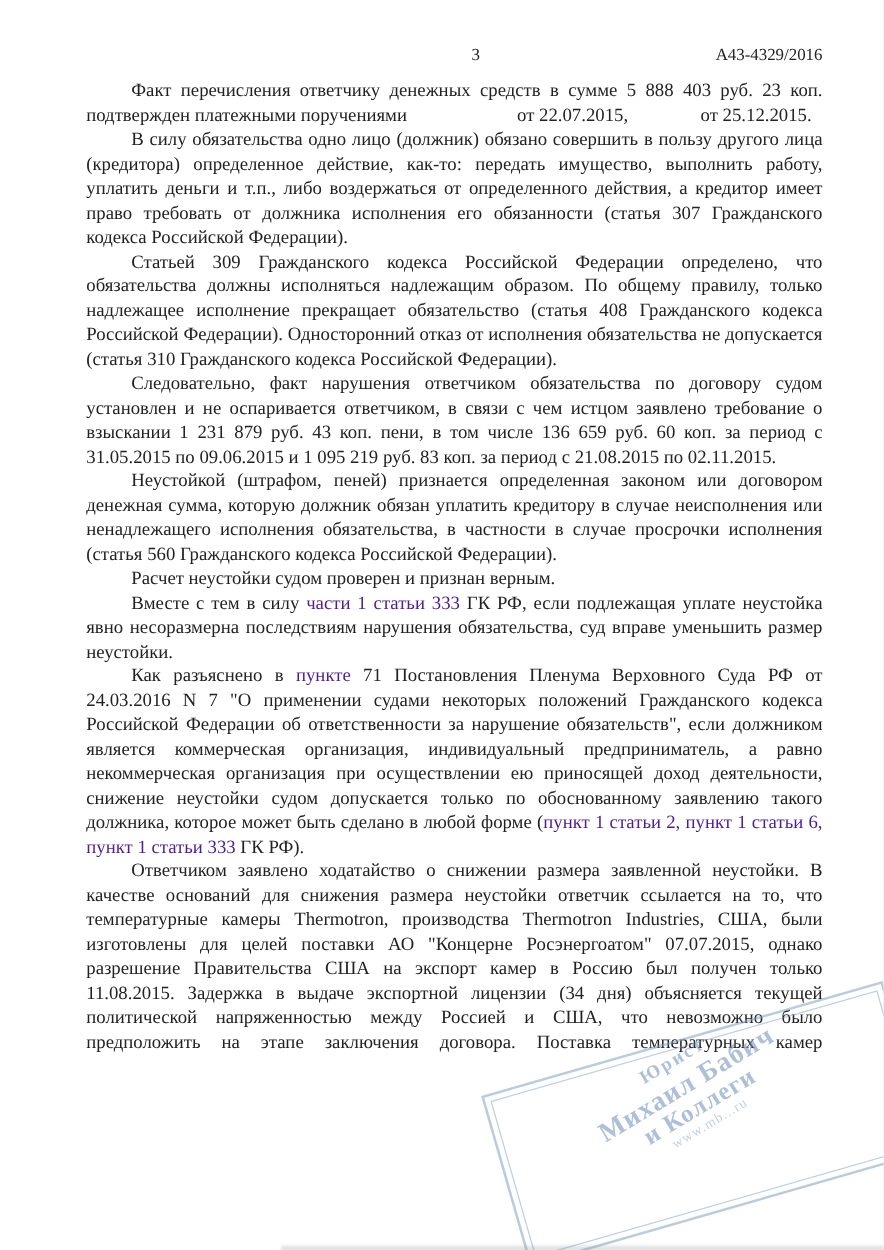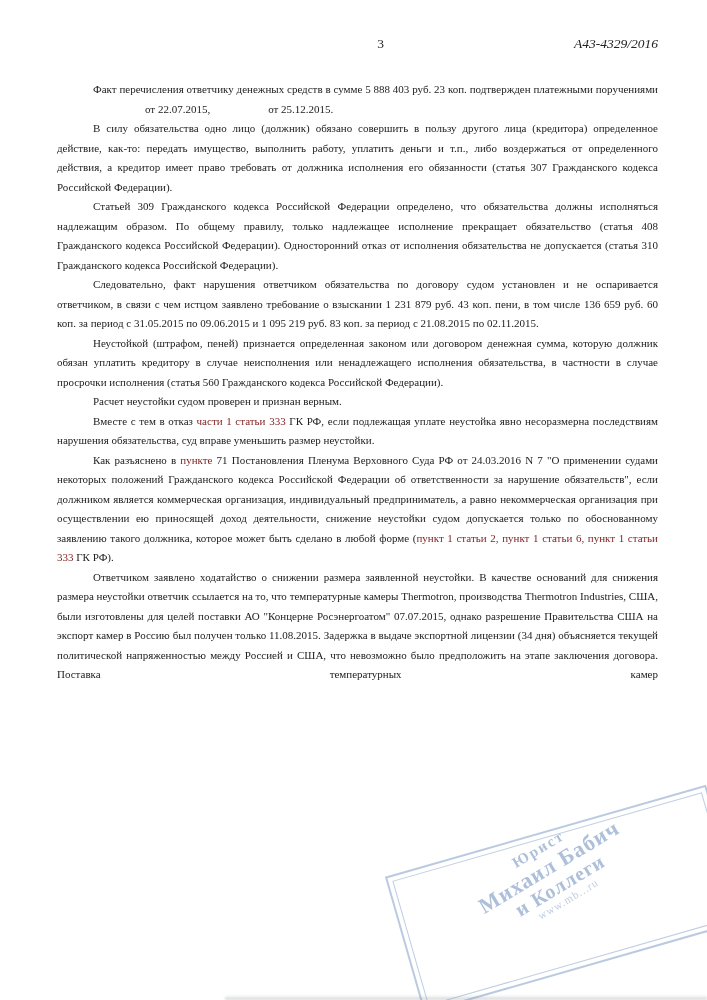--- a/index.html
+++ b/index.html
@@ -25,35 +25,33 @@
     position: absolute;
     left: 0;
     right: 0;
     text-align: center;
     transform: translateX(20px);
   }
   .case-number {
     position: absolute;
     right: 0;
     top: 0;
-    font-style: italic;
   }
   .doc-body {
     position: absolute;
     top: 64px;
-    left: 57px;
+    left: 69px;
     right: 49px;
-    font-size: 11px;
+    font-size: 15px;
     line-height: 19.5px;
     text-align: justify;
-    margin-top: 16px;
   }
   .para { margin: 0; text-indent: 36px; }
   .para.stretch-last { text-align-last: justify; }
-  .link { color: #7f1d1d; }
+  .link { color: #4c1d95; }
   .gap { display: inline-block; height: 1px; }
   
   .stamp-frame {
     position: absolute;
     left: 398px;
     top: 828px;
     width: 330px;
     height: 138px;
     transform: rotate(-16deg);
     border: 2px solid rgba(128, 158, 200, 0.55);
@@ -100,21 +98,21 @@
     <div class="case-number">А43-4329/2016</div>
   </div>
 
   <div class="doc-body">
       <p class="para"><span>Факт перечисления ответчику денежных средств в сумме 5 888 403 руб. 23 коп. подтвержден платежными поручениями</span><span class="gap" style="width: 88px;"></span><span>от 22.07.2015,</span><span class="gap" style="width: 58px;"></span><span>от 25.12.2015.</span></p>
       <p class="para"><span>В силу обязательства одно лицо (должник) обязано совершить в пользу другого лица (кредитора) определенное действие, как-то: передать имущество, выполнить работу, уплатить деньги и т.п., либо воздержаться от определенного действия, а кредитор имеет право требовать от должника исполнения его обязанности (статья 307 Гражданского кодекса Российской Федерации).</span></p>
       <p class="para"><span>Статьей 309 Гражданского кодекса Российской Федерации определено, что обязательства должны исполняться надлежащим образом. По общему правилу, только надлежащее исполнение прекращает обязательство (статья 408 Гражданского кодекса Российской Федерации). Односторонний отказ от исполнения обязательства не допускается (статья 310 Гражданского кодекса Российской Федерации).</span></p>
       <p class="para"><span>Следовательно, факт нарушения ответчиком обязательства по договору судом установлен и не оспаривается ответчиком, в связи с чем истцом заявлено требование о взыскании 1 231 879 руб. 43 коп. пени, в том числе 136 659 руб. 60 коп. за период с 31.05.2015 по 09.06.2015 и 1 095 219 руб. 83 коп. за период с 21.08.2015 по 02.11.2015.</span></p>
       <p class="para"><span>Неустойкой (штрафом, пеней) признается определенная законом или договором денежная сумма, которую должник обязан уплатить кредитору в случае неисполнения или ненадлежащего исполнения обязательства, в частности в случае просрочки исполнения (статья 560 Гражданского кодекса Российской Федерации).</span></p>
       <p class="para"><span>Расчет неустойки судом проверен и признан верным.</span></p>
-      <p class="para"><span>Вместе с тем в отказ </span><span class="link">части 1 статьи 333</span><span> ГК РФ, если подлежащая уплате неустойка явно несоразмерна последствиям нарушения обязательства, суд вправе уменьшить размер неустойки.</span></p>
+      <p class="para"><span>Вместе с тем в силу </span><span class="link">части 1 статьи 333</span><span> ГК РФ, если подлежащая уплате неустойка явно несоразмерна последствиям нарушения обязательства, суд вправе уменьшить размер неустойки.</span></p>
       <p class="para"><span>Как разъяснено в </span><span class="link">пункте</span><span> 71 Постановления Пленума Верховного Суда РФ от 24.03.2016 N 7 "О применении судами некоторых положений Гражданского кодекса Российской Федерации об ответственности за нарушение обязательств", если должником является коммерческая организация, индивидуальный предприниматель, а равно некоммерческая организация при осуществлении ею приносящей доход деятельности, снижение неустойки судом допускается только по обоснованному заявлению такого должника, которое может быть сделано в любой форме (</span><span class="link">пункт 1 статьи 2, пункт 1 статьи 6, пункт 1 статьи 333</span><span> ГК РФ).</span></p>
       <p class="para stretch-last"><span>Ответчиком заявлено ходатайство о снижении размера заявленной неустойки. В качестве оснований для снижения размера неустойки ответчик ссылается на то, что температурные камеры Thermotron, производства Thermotron Industries, США, были изготовлены для целей поставки АО "Концерне Росэнергоатом" 07.07.2015, однако разрешение Правительства США на экспорт камер в Россию был получен только 11.08.2015. Задержка в выдаче экспортной лицензии (34 дня) объясняется текущей политической напряженностью между Россией и США, что невозможно было предположить на этапе заключения договора. Поставка температурных камер</span></p>
     </div>
 
   <div class="stamp-frame">
     <div class="stamp-frame-inner"></div>
   </div>
 
   <div class="stamp-text">
     <div class="stamp-line-small">Юрист</div>

